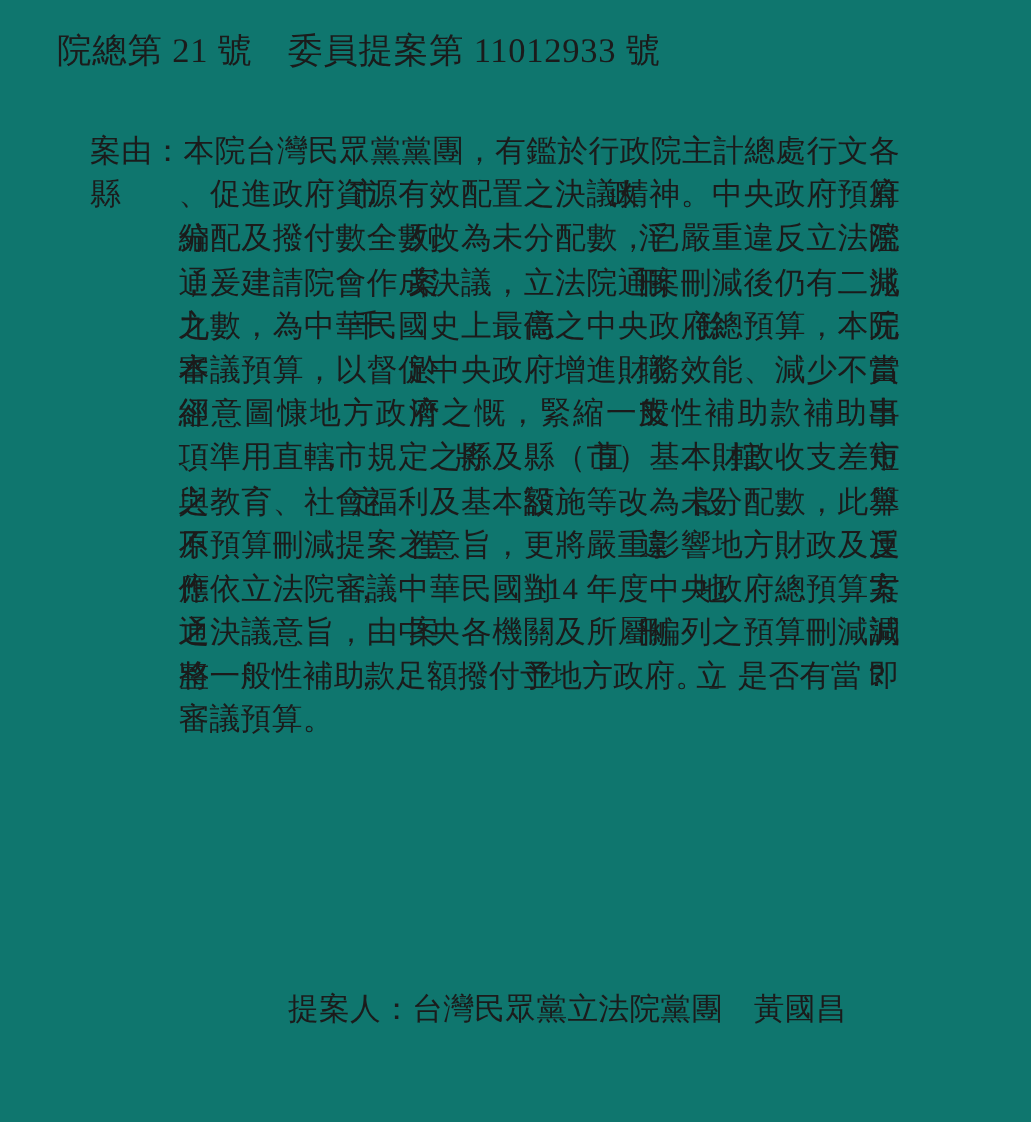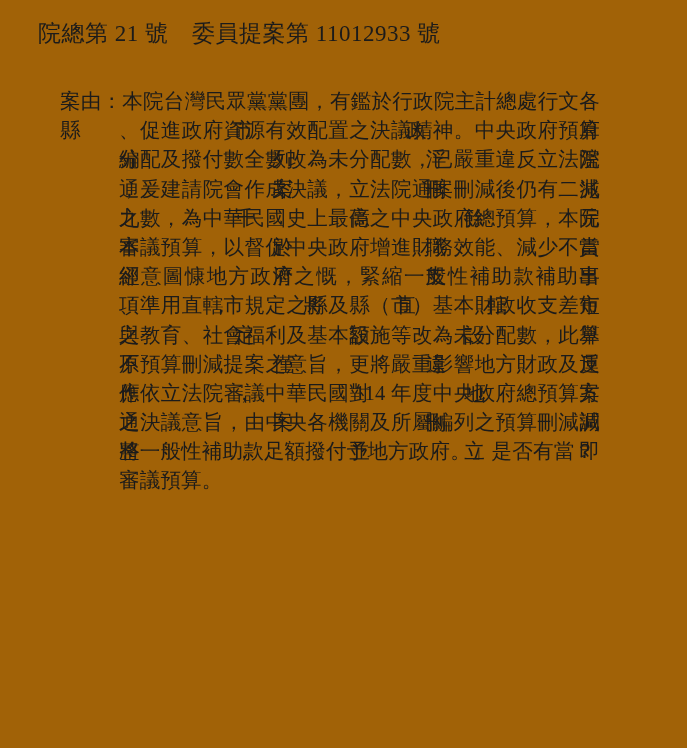--- a/index.html
+++ b/index.html
@@ -12,21 +12,21 @@
     height: 748px;
     overflow: hidden;
     font-family: "Liberation Serif", "DejaVu Serif", serif;
     color: #1b1b1b;
     -webkit-font-smoothing: antialiased;
   }
   .page {
     position: relative;
     width: 687px;
     height: 748px;
-    background: #a16207;
+    background: #0f766e;
   }
 
   
   .doc-header {
     position: absolute;
     left: 38px;
     top: 19px;
     font-size: 23px;
     line-height: 30px;
     letter-spacing: 0.5px;
@@ -95,14 +95,15 @@
     <div class="body-line indent just">審議預算，以督促中央政府增進財務效能、減少不當經濟支出</div>
     <div class="body-line indent just">卻意圖慷地方政府之慨，緊縮一般性補助款補助事項，將直轄市</div>
     <div class="body-line indent just">、準用直轄市規定之縣及縣（市）基本財政收支差短與定額設算</div>
     <div class="body-line indent just">之教育、社會福利及基本設施等改為未分配數，此舉不僅違反</div>
     <div class="body-line indent just">原預算刪減提案之意旨，更將嚴重影響地方財政及運作，對地方</div>
     <div class="body-line indent just">應依立法院審議中華民國 114 年度中央政府總預算案通案刪減</div>
     <div class="body-line indent just">之決議意旨，由中央各機關及所屬編列之預算刪減調整，並立即</div>
     <div class="body-line indent just no-justify">將一般性補助款足額撥付予地方政府。」是否有當？審議預算。</div>
   </div>
 
+  <div class="signature">提案人：台灣民眾黨立法院黨團　黃國昌</div>
 
 </div>
 
 </body></html>

